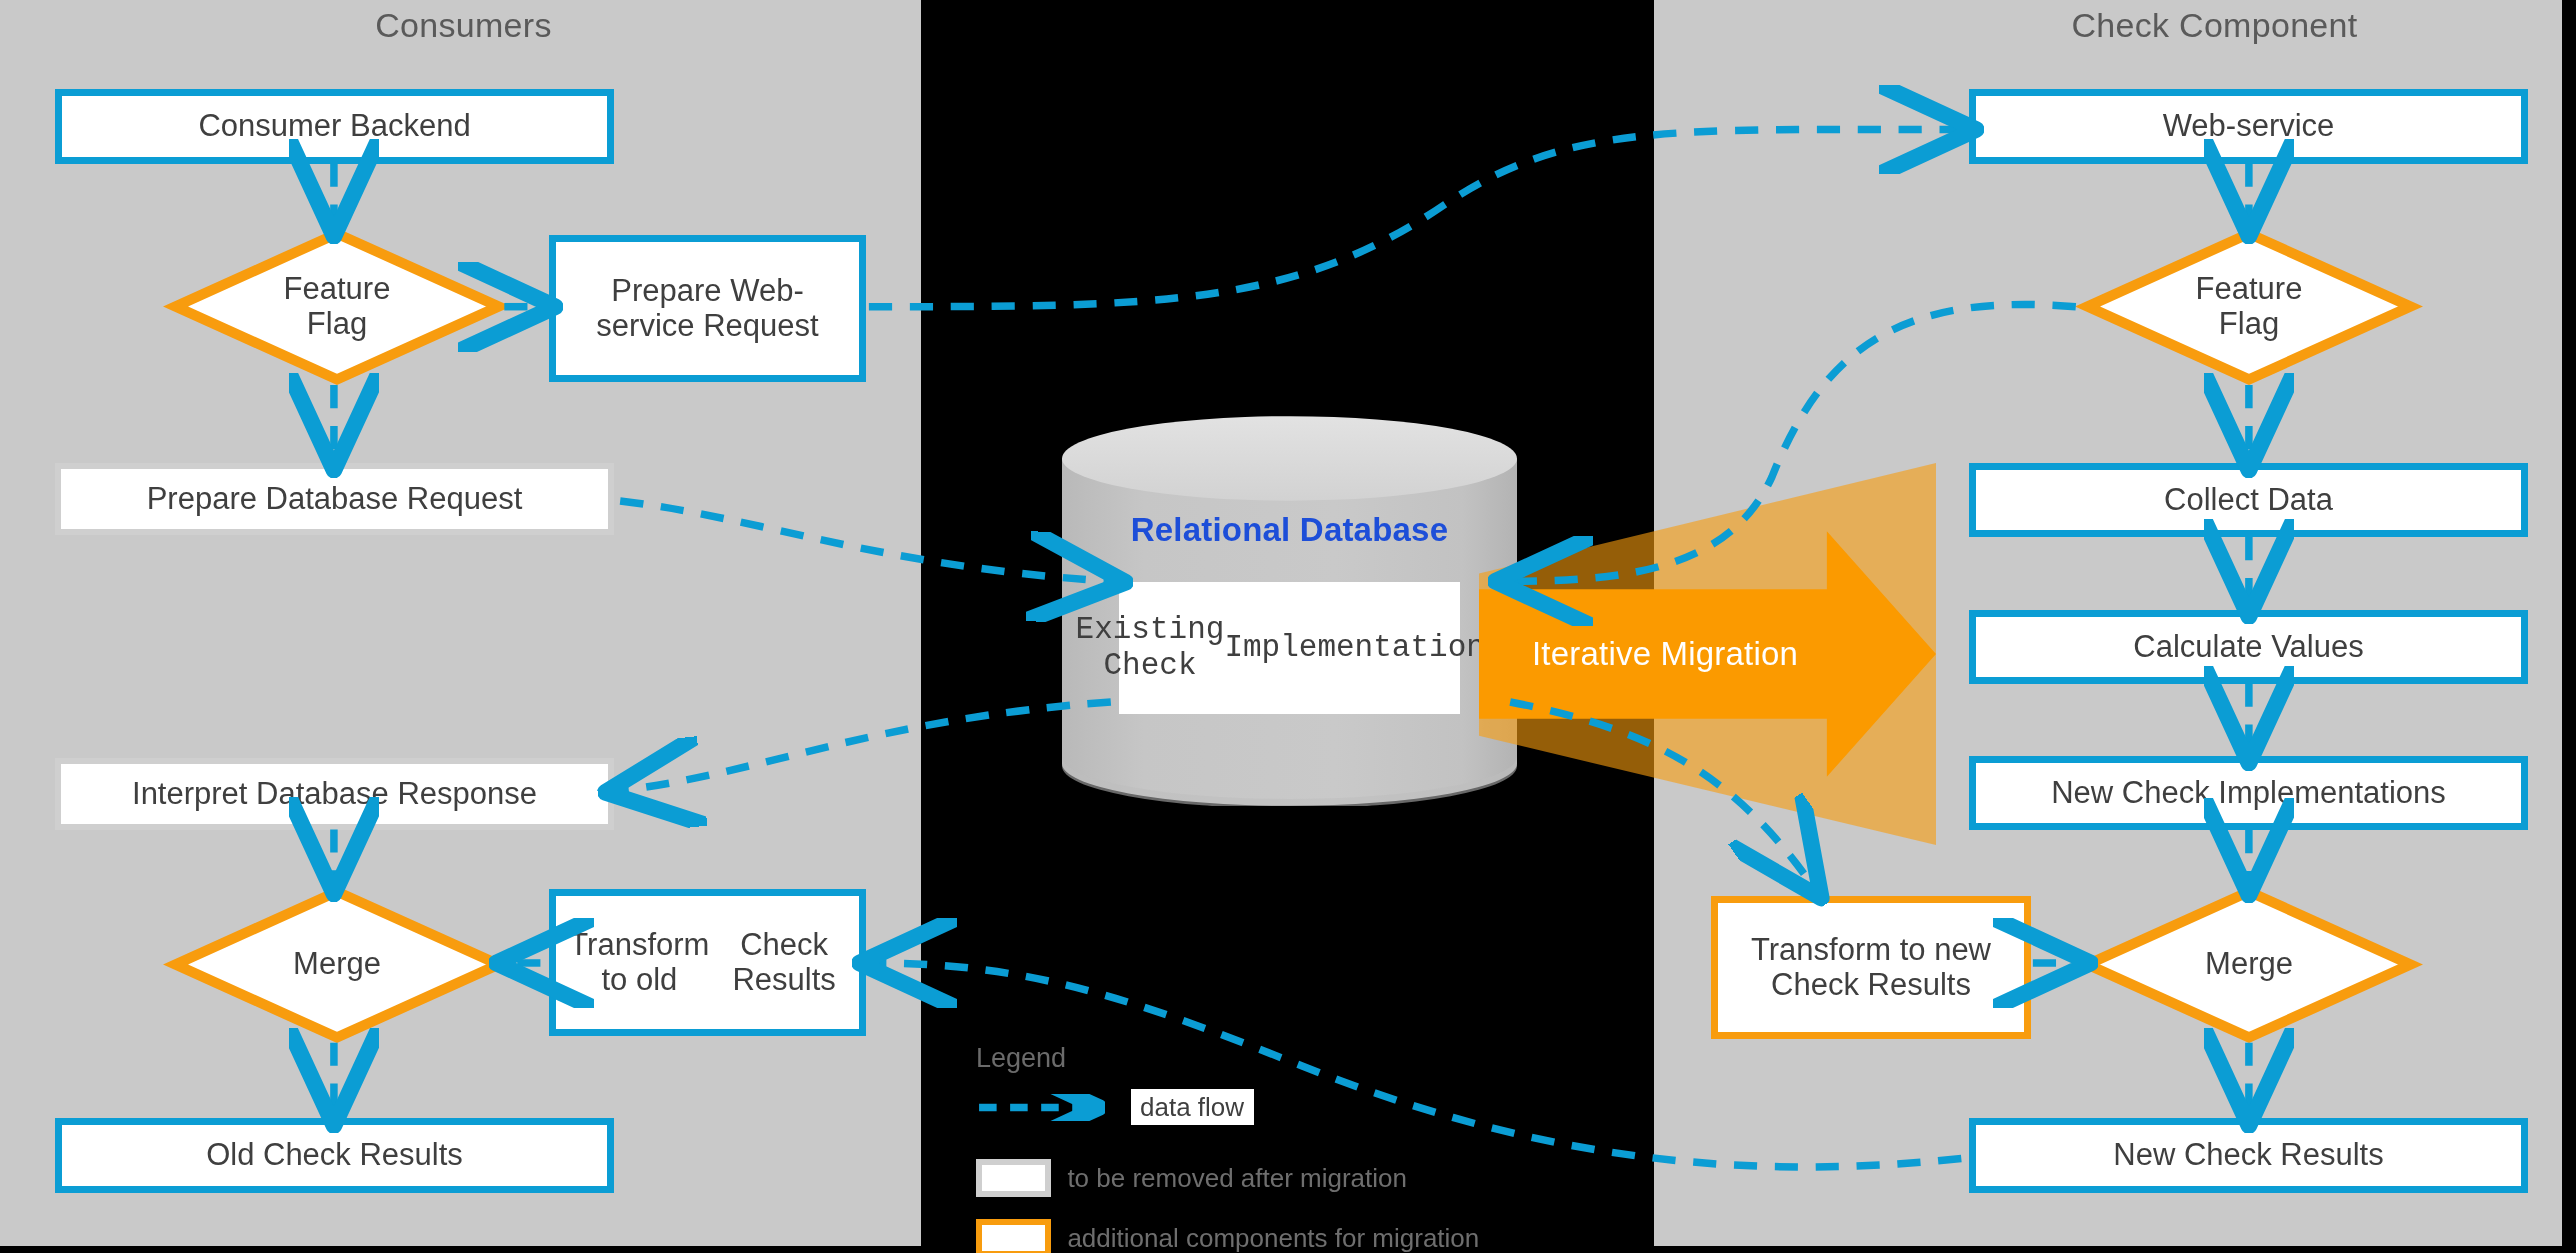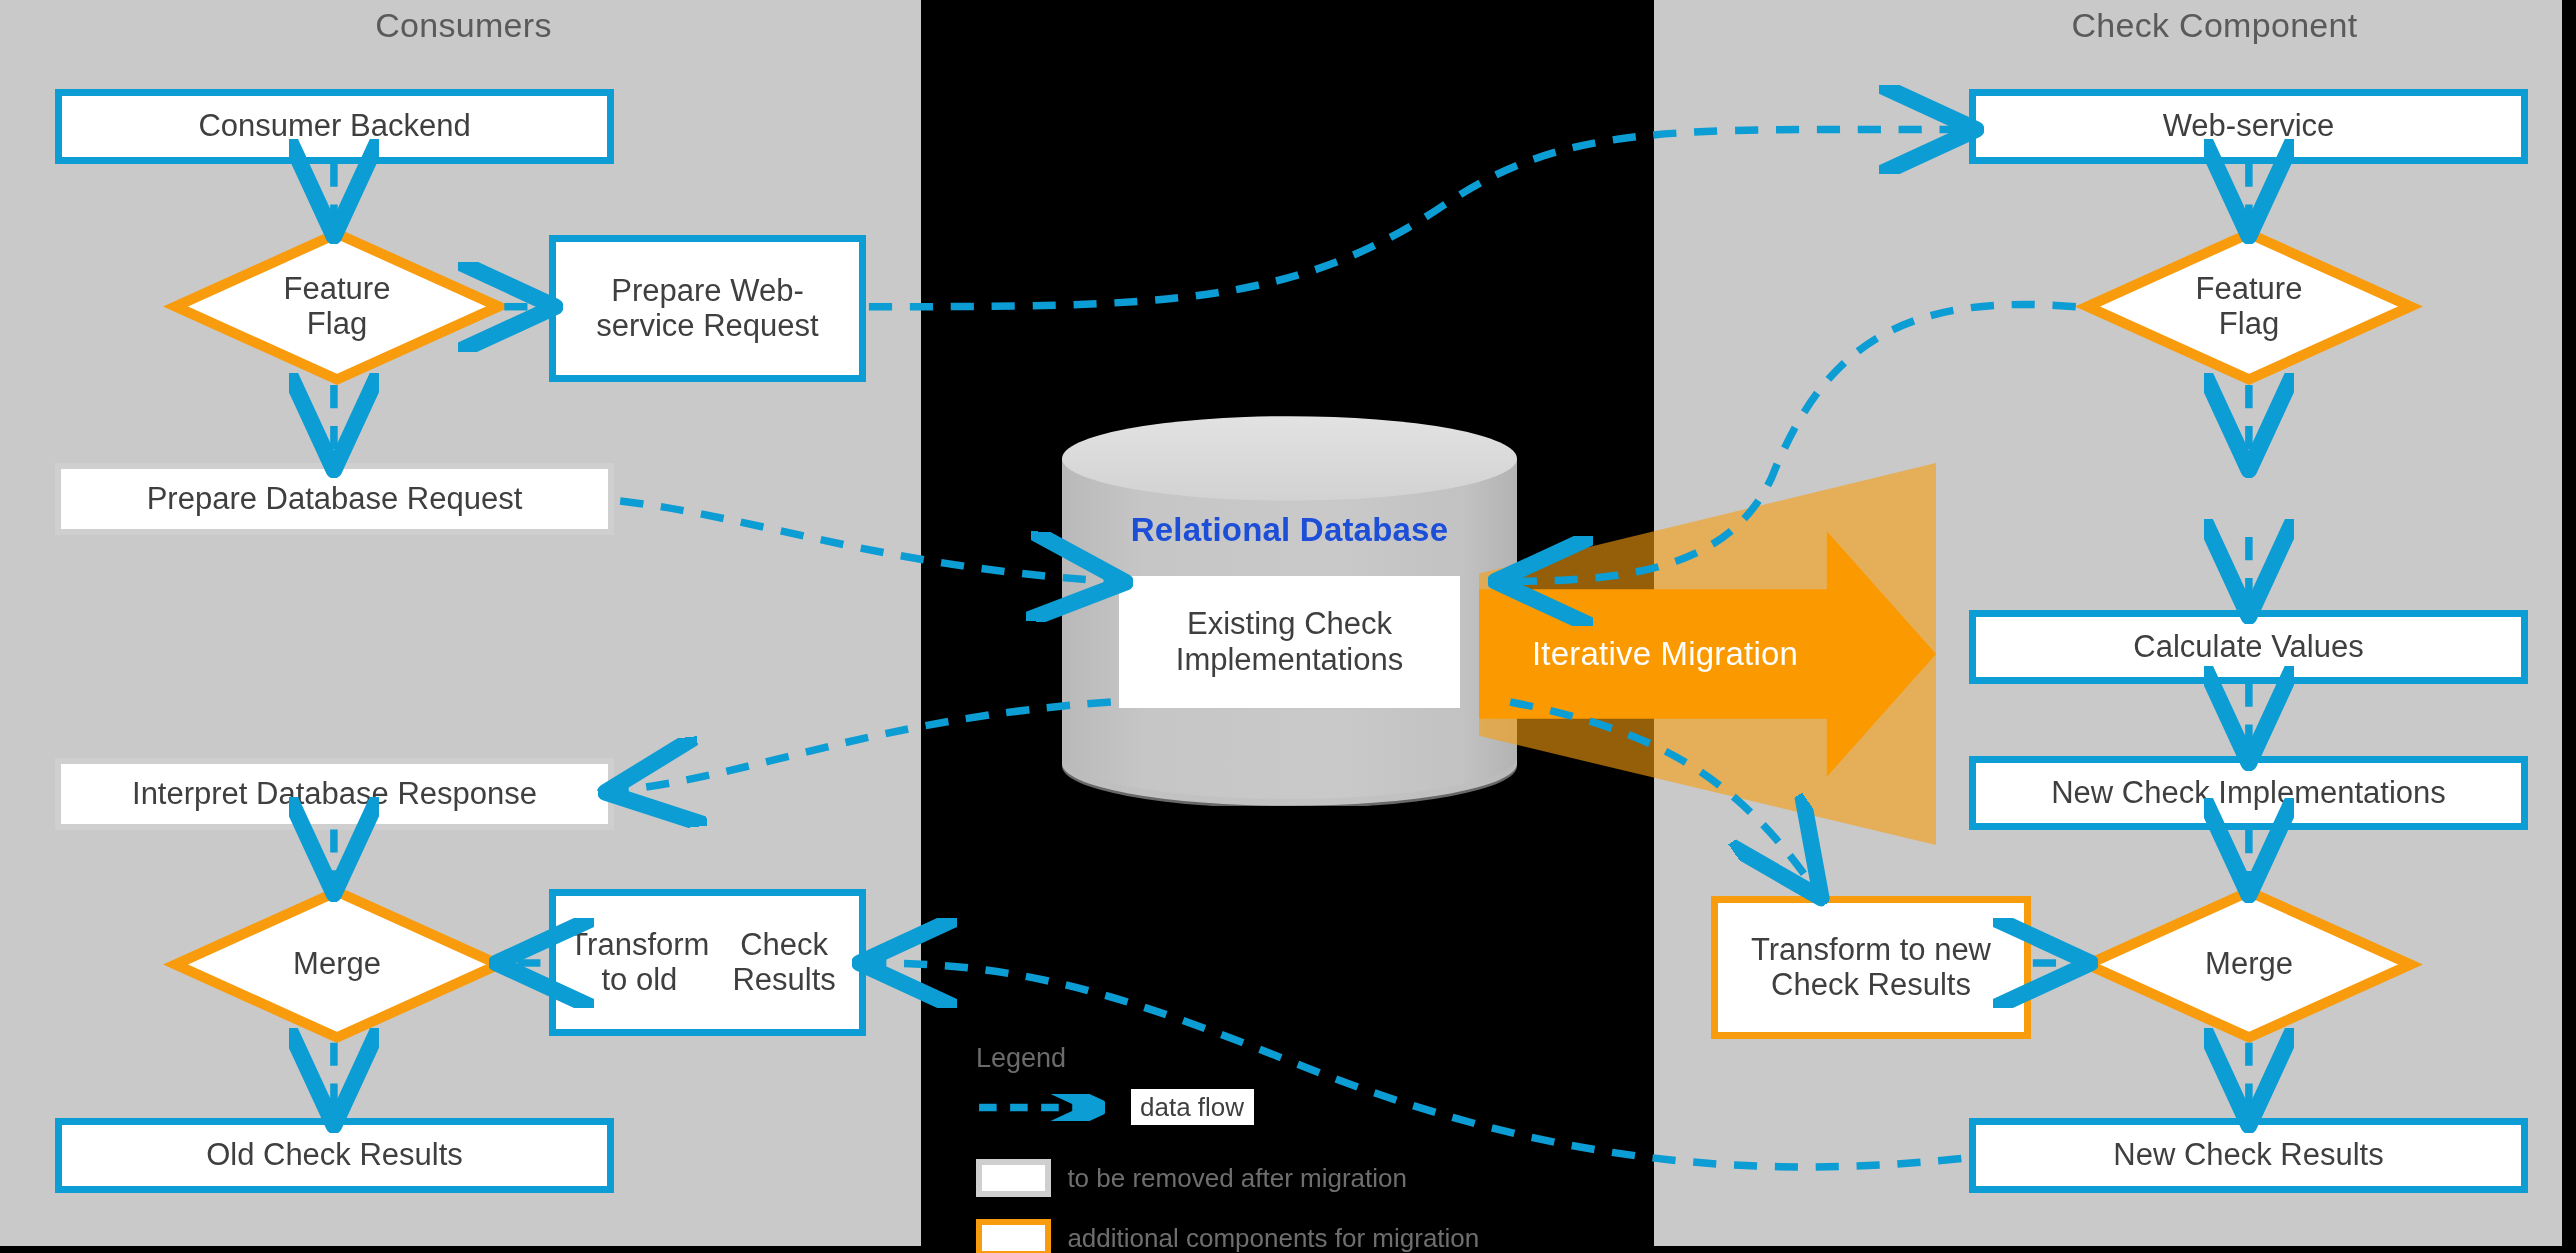--- a/index.html
+++ b/index.html
@@ -212,21 +212,21 @@
         </linearGradient>
       </defs>
 
       <path d="M0,62 L0,510 A334,62 0 0 0 668,510 L668,62 Z" fill="url(#cylBody)"></path>
 
       <path d="M0,500 A334,62 0 0 0 668,500 L668,514 A334,62 0 0 1 0,514 Z" fill="#bdbdbd" opacity="0.55"></path>
 
       <ellipse cx="334" cy="62" rx="334" ry="62" fill="url(#cylTop)"></ellipse>
     </svg>
     <div class="db-title" style="top:95px;">Relational Database</div>
-    <div class="db-inner" style="left:57px; top:160px; width:341px; height:132px; flex-direction:column;">
+    <div class="db-inner" style="left:57px; top:166px; width:341px; height:132px; flex-direction:row;font-family:Liberation Mono, monospace;">
       <span>Existing Check</span>
       <span>Implementations</span>
     </div>
   </div>
 
   <div class="migration-wrap" style="left:1479px; top:463px; width:457px; height:382px;">
     <svg width="457" height="382" viewBox="0 0 670 560">
 
       <polygon points="0,162 670,0 670,560 0,400" fill="#f89c0e" opacity="0.60"></polygon>
 
@@ -242,20 +242,21 @@
       <polygon points="245,8 482,115 245,222 8,115" fill="#ffffff" stroke="#f89c0e" stroke-width="15" stroke-linejoin="miter"></polygon>
     </svg>
     <div class="diamond-label">
       <span>
         <span>Feature</span><br>
         <span>Flag</span>
       </span>
     </div>
   </div>
 
+  <div class="node blue" style="left:1969px; top:463px; width:559px; height:74px;">Collect Data</div>
 
   <div class="node blue" style="left:1969px; top:610px; width:559px; height:74px;">Calculate Values</div>
 
   <div class="node blue" style="left:1969px; top:756px; width:559px; height:74px;">New Check Implementations</div>
 
   <div class="node orange" style="left:1711px; top:896px; width:320px; height:143px; flex-direction:column;">
     <span>Transform to new</span>
     <span>Check Results</span>
   </div>
 

